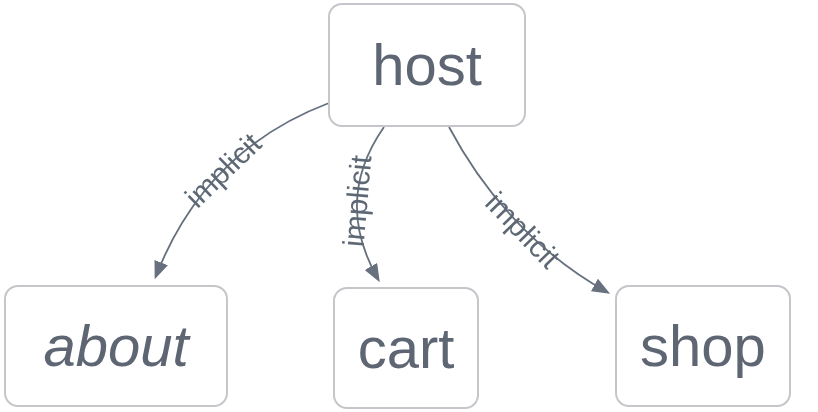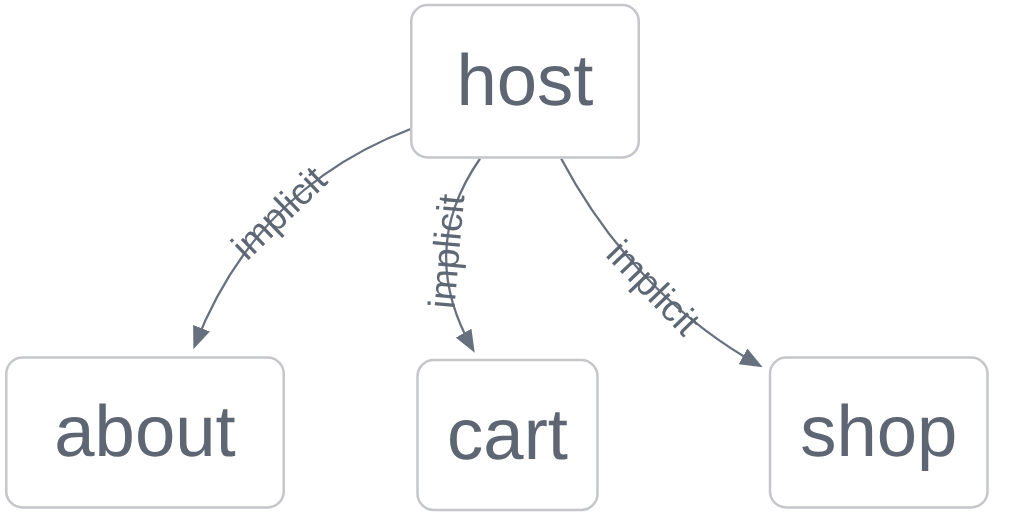--- a/index.html
+++ b/index.html
@@ -40,22 +40,22 @@
     align-items: center;
     justify-content: center;
     background: #ffffff;
     border: 2px solid #c5c6ca;
     border-radius: 14px;
     color: #5e6673;
     font-size: 58px;
     line-height: 1;
     cursor: pointer;
   }
-  .node-host  { left: 328px; top: 3px;   width: 184px; height: 124px; }
-  .node-about { left: 4px;   top: 285px; width: 224px; height: 122px; }
+  .node-host  { left: 328px; top: 3px;   width: 198px; height: 124px; }
+  .node-about { left: 4px;   top: 285px; width: 224px; height: 122px; font-style: italic; }
   .node-cart  { left: 333px; top: 287px; width: 146px; height: 122px; }
   .node-shop  { left: 615px; top: 285px; width: 176px; height: 122px; }
 </style>
 </head>
 <body>
 
 <div class="canvas">
 
   <svg class="edges-layer" viewBox="0 0 818 412" xmlns="http://www.w3.org/2000/svg">
     <defs>

